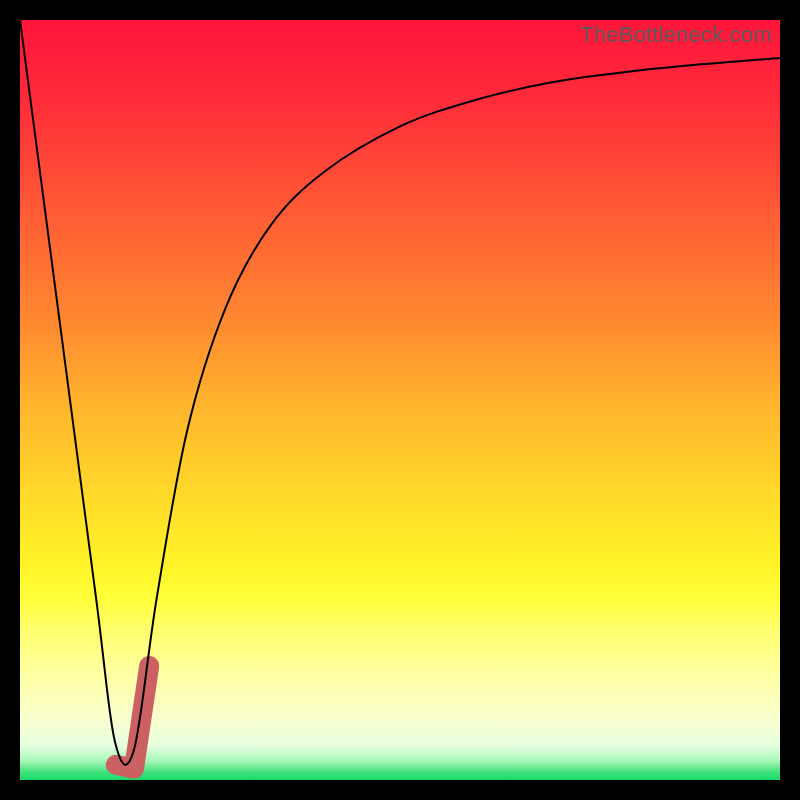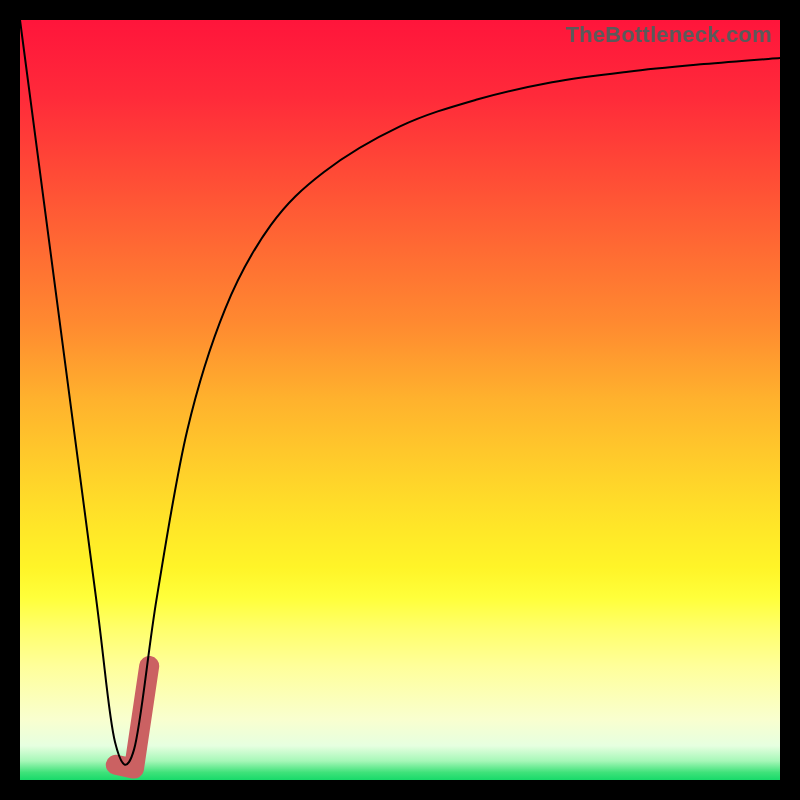--- a/index.html
+++ b/index.html
@@ -29,21 +29,21 @@
     position: absolute;
     inset: 0;
   }
   .watermark {
     position: absolute;
     top: 2px;
     right: 8px;
     color: #5a5a5a;
     font-size: 22px;
     letter-spacing: 0.2px;
-    font-weight: 700;
+    font-weight: 400;
     z-index: 5;
   }
   svg.curve-layer {
     position: absolute;
     inset: 0;
     width: 100%;
     height: 100%;
     z-index: 4;
   }
   .marker-path {

